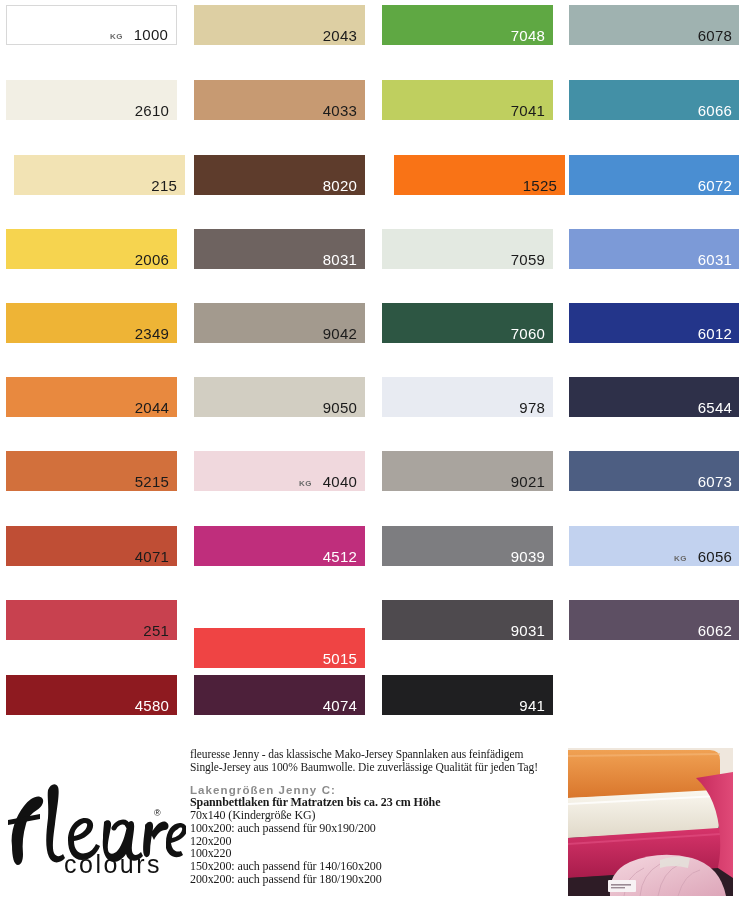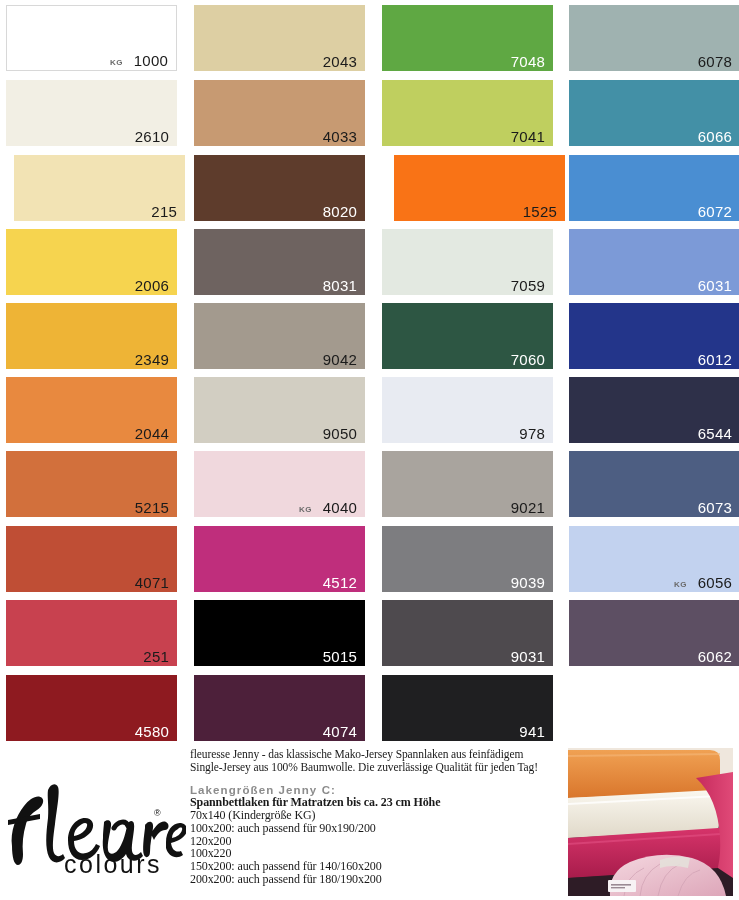--- a/index.html
+++ b/index.html
@@ -21,21 +21,21 @@
     position: absolute;
     left: 0;
     top: 0;
     width: 739px;
     height: 750px;
   }
   .swatch {
     position: absolute;
     box-sizing: border-box;
     width: 171px;
-    height: 66px;
+    height: 40px;
   }
   .swatch.white-chip {
     border: 1px solid #d8d8d8;
   }
   .swatch-label {
     position: absolute;
     right: 8px;
     bottom: 2px;
     display: flex;
     align-items: baseline;
@@ -212,21 +212,21 @@
       <div class="swatch-label">
         <span class="kg-tag">KG</span>
         <span class="swatch-code">4040</span>
       </div>
     </div>
     <div class="swatch light-text" style="left: 194px; top: 526px; background: rgb(191, 46, 124);">
       <div class="swatch-label">
         <span class="swatch-code">4512</span>
       </div>
     </div>
-    <div class="swatch light-text" style="left: 194px; top: 600px; background: #000000;">
+    <div class="swatch light-text" style="left: 194px; top: 628px; background: #ef4444;">
       <div class="swatch-label">
         <span class="swatch-code">5015</span>
       </div>
     </div>
     <div class="swatch light-text" style="left: 194px; top: 675px; background: rgb(77, 32, 58);">
       <div class="swatch-label">
         <span class="swatch-code">4074</span>
       </div>
     </div>
     <div class="swatch light-text" style="left: 382px; top: 5px; background: rgb(95, 168, 67);">

